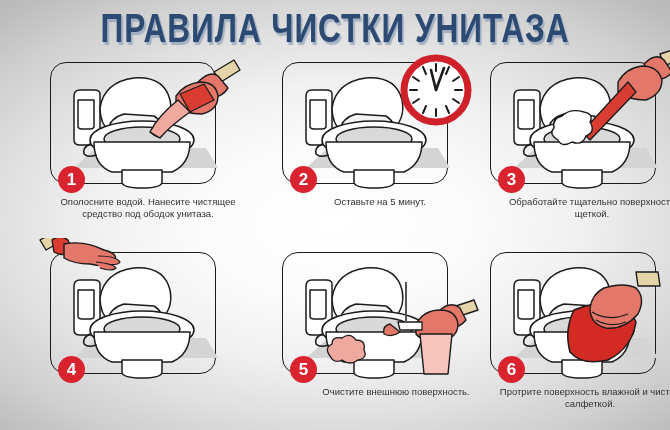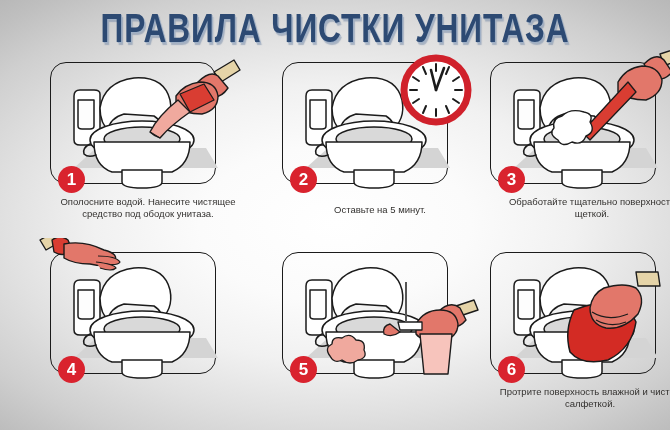--- a/index.html
+++ b/index.html
@@ -100,21 +100,21 @@
     position: absolute;
     left: 12px;
     top: 134px;
     width: 196px;
     font-size: 9.5px;
     line-height: 11.5px;
     color: #33312f;
     font-family: "Liberation Sans", sans-serif;
     text-align: center;
   }
-  .cell.c1 .caption, .cell.c3 .caption { text-align: center; margin-top: 8px; }
+  .cell.c1 .caption, .cell.c3 .caption { text-align: center; }
   .cell.c4 .caption { left: 28px; }
   .cell.c5 .caption { left: 14px; }
   .cell.c2 .caption { left: 16px; }
 </style>
 </head>
 <body>
 
 <div id="poster">
 
   <div class="title">ПРАВИЛА ЧИСТКИ УНИТАЗА</div>
@@ -277,20 +277,21 @@
             <path d="M168,74 Q180,62 190,70 L196,82 Q188,92 176,88 Z" fill="#e2776a" stroke="#1b1b1b" stroke-width="1.4" stroke-linejoin="round"></path>
             <path d="M146,86 Q154,72 170,72 Q186,72 188,86 Q188,100 170,104 Q152,104 146,96 Z" fill="#e2776a" stroke="#1b1b1b" stroke-width="1.4" stroke-linejoin="round"></path>
             <path d="M150,96 L182,96 L178,136 L154,136 Z" fill="#f7c4bc" stroke="#1b1b1b" stroke-width="1.4" stroke-linejoin="round"></path>
             <path d="M128,84 L152,84 L152,92 L130,92 Z" fill="#ffffff" stroke="#1b1b1b" stroke-width="1.3" stroke-linejoin="round"></path>
             <path d="M120,86 Q112,88 114,96 Q122,100 130,94 Z" fill="#e2776a" stroke="#1b1b1b" stroke-width="1.3" stroke-linejoin="round"></path>
             <line x1="136" y1="84" x2="136" y2="44" stroke="#555555" stroke-width="2"></line>
           </g>
         </svg>
       </div>
       <div class="badge">5</div>
+      <div class="caption">Очистите внешнюю поверхность.</div>
     </div>
 
     <div class="cell c5">
       <div class="panel"></div>
       <div class="art">
         <svg viewBox="0 0 209 150" width="209" height="150">
           <polygon points="36,120 58,100 168,100 180,120" fill="#d4d4d4"></polygon>
           <g fill="#ffffff" stroke="#1b1b1b" stroke-width="1.5" stroke-linejoin="round" stroke-linecap="round">
             <path d="M36,48 L36,92 Q36,97 42,97 L62,97 L62,46 Q62,42 56,42 L42,42 Q36,42 36,48 Z"></path>
             <path d="M40,52 L40,78 Q40,81 44,81 L52,81 Q56,81 56,78 L56,52 Z" fill="#fdfdfd"></path>

